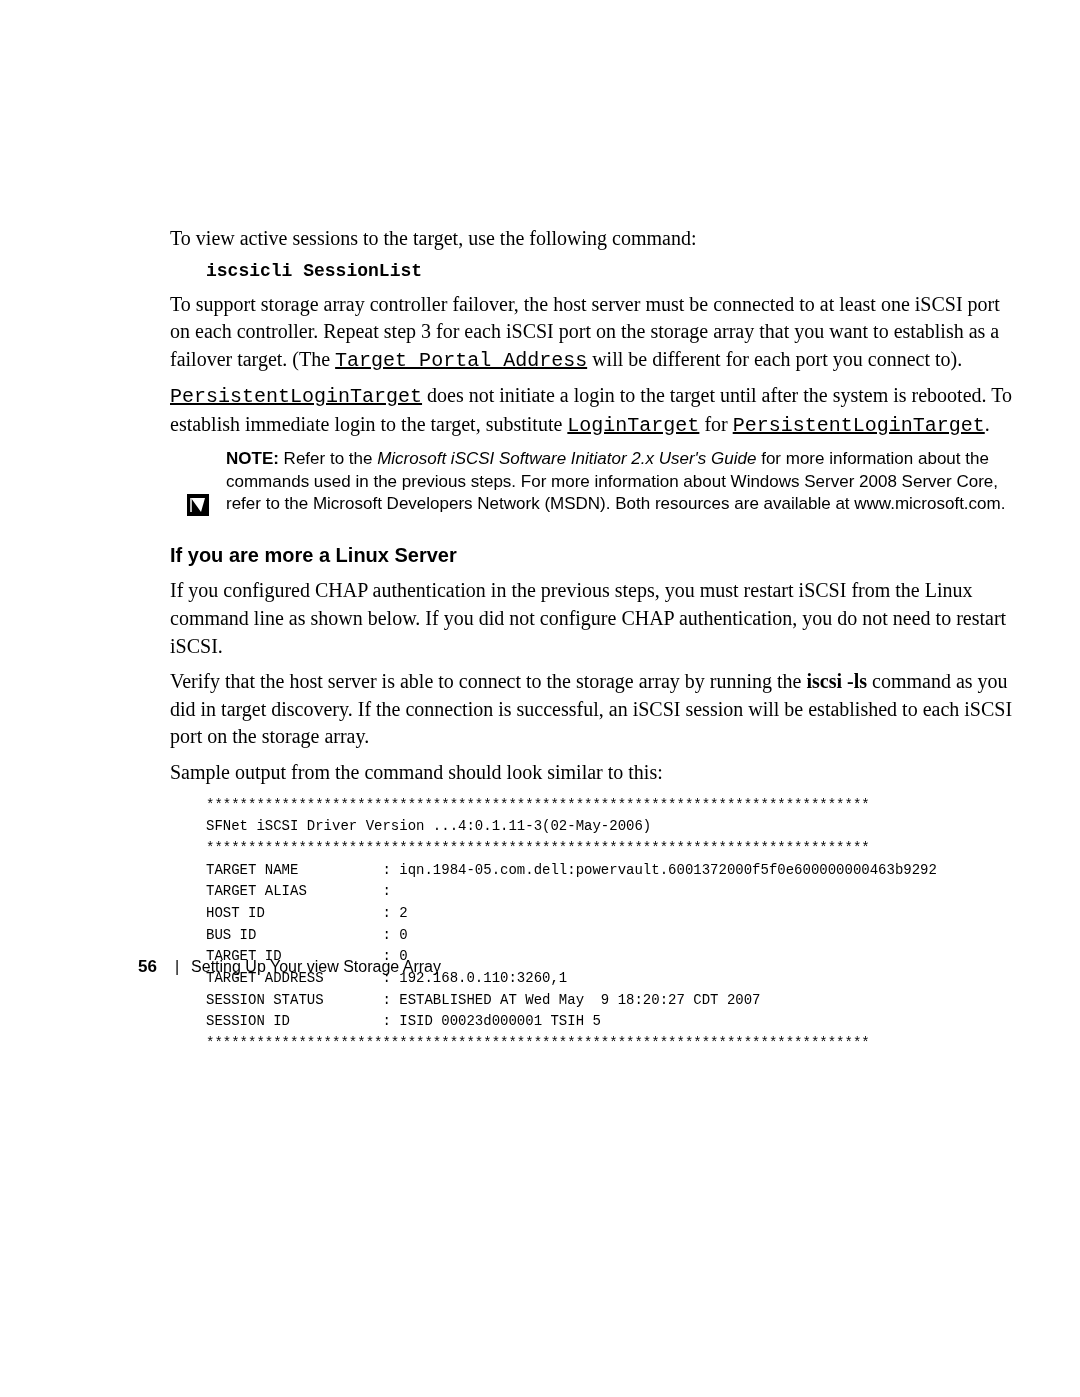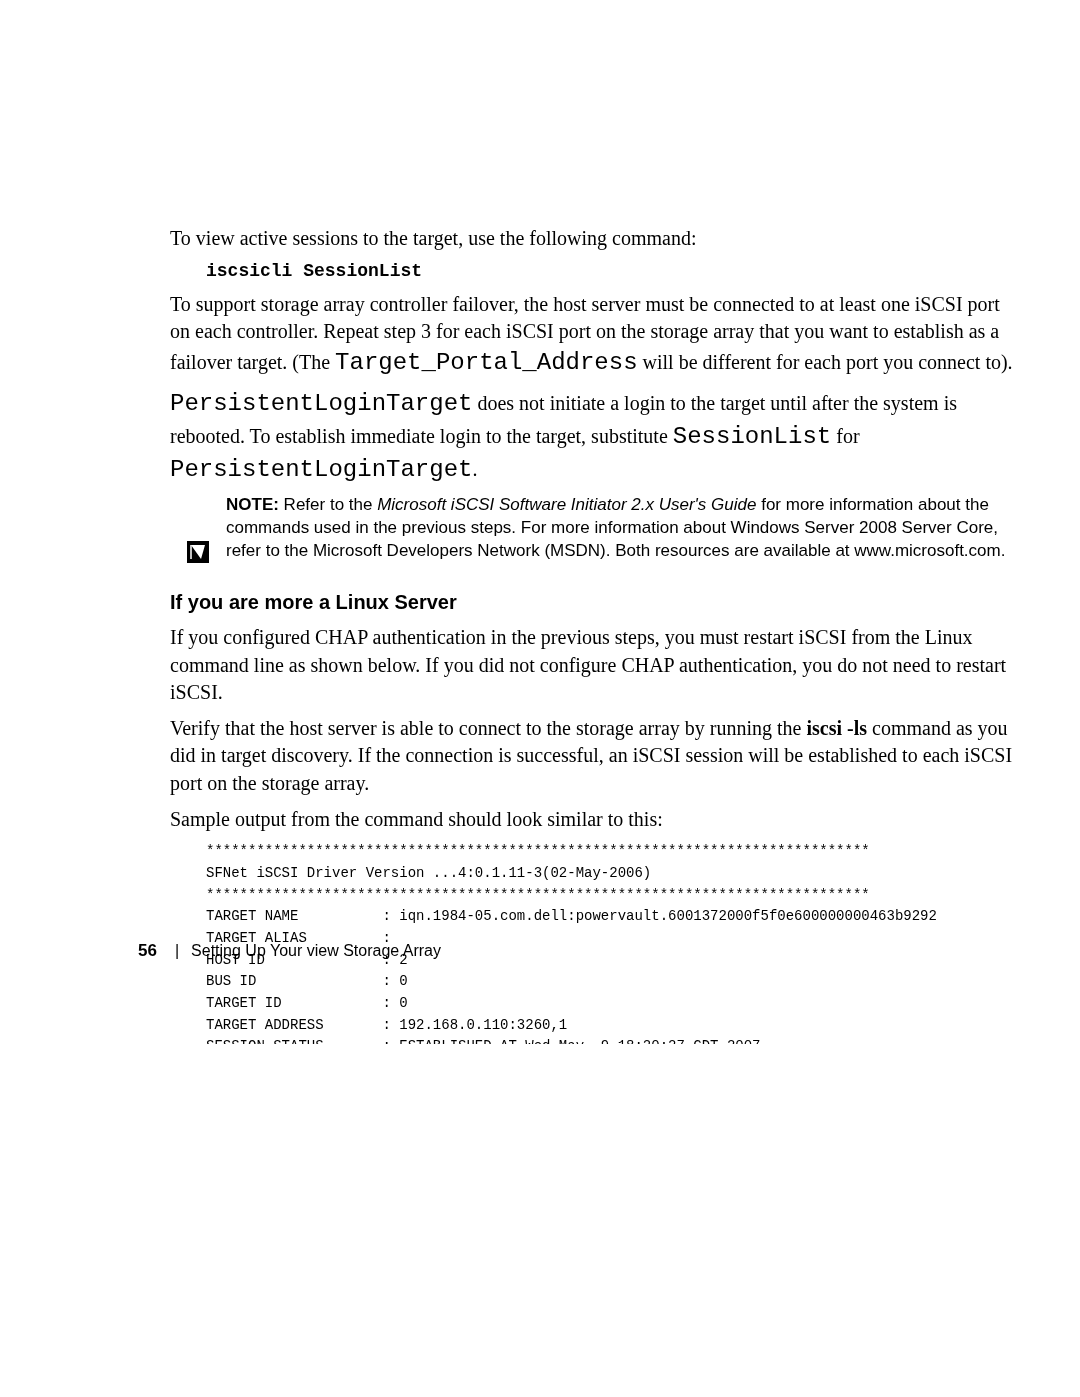--- a/index.html
+++ b/index.html
@@ -24,21 +24,22 @@
   }
   .code-block {
     font-family: 'Courier New', monospace;
     font-size: 18px;
     margin: 4px 0 10px 36px;
     white-space: pre;
     font-weight: bold;
   }
   .code-inline {
     font-family: 'Courier New', monospace;
-    font-size: 24px;
+    font-size: 20px;
+    text-decoration: underline;
   }
   .heading {
     font-family: Arial, Helvetica, sans-serif;
     font-weight: bold;
     font-size: 20px;
     margin: 28px 0 10px 0;
   }
   .note-row {
     display: flex;
     align-items: flex-end;
@@ -70,21 +71,21 @@
     font-family: 'Courier New', monospace;
     font-size: 14px;
     line-height: 1.55;
     white-space: pre;
     margin: 8px 0 0 36px;
     letter-spacing: 0;
   }
   .footer {
     position: absolute;
     left: 138px;
-    bottom: 83px;
+    bottom: 67px;
     font-family: Arial, Helvetica, sans-serif;
     font-size: 16px;
     color: #000;
     display: flex;
     align-items: center;
   }
   .footer-page {
     font-weight: bold;
     font-size: 17px;
     margin-right: 18px;
@@ -101,21 +102,21 @@
 
   <p class="body-text">To view active sessions to the target, use the following command:</p>
 
   <div class="code-block">iscsicli SessionList</div>
 
   <p class="body-text">
     <span>To support storage array controller failover, the host server must be connected to at least one iSCSI port on each controller. Repeat step 3 for each iSCSI port on the storage array that you want to establish as a failover target. (The </span><span class="code-inline">Target_Portal_Address</span><span> will be different for each port you connect to).</span>
   </p>
 
   <p class="body-text">
-    <span class="code-inline">PersistentLoginTarget</span><span> does not initiate a login to the target until after the system is rebooted. To establish immediate login to the target, substitute </span><span class="code-inline">SessionList</span><span> for </span><span class="code-inline">PersistentLoginTarget</span><span>.</span>
+    <span class="code-inline">PersistentLoginTarget</span><span> does not initiate a login to the target until after the system is rebooted. To establish immediate login to the target, substitute </span><span class="code-inline">LoginTarget</span><span> for </span><span class="code-inline">PersistentLoginTarget</span><span>.</span>
   </p>
 
   <div class="note-row">
     <div class="note-icon-wrap">
       <svg width="22" height="22" viewBox="0 0 22 22">
         <rect x="0" y="0" width="22" height="22" fill="#000"></rect>
         <path d="M4 4 L18 4 L14 18 L4 4 Z" fill="#fff"></path>
         <path d="M4 4 L4 18" stroke="#fff" stroke-width="1.5"></path>
       </svg>
     </div>

